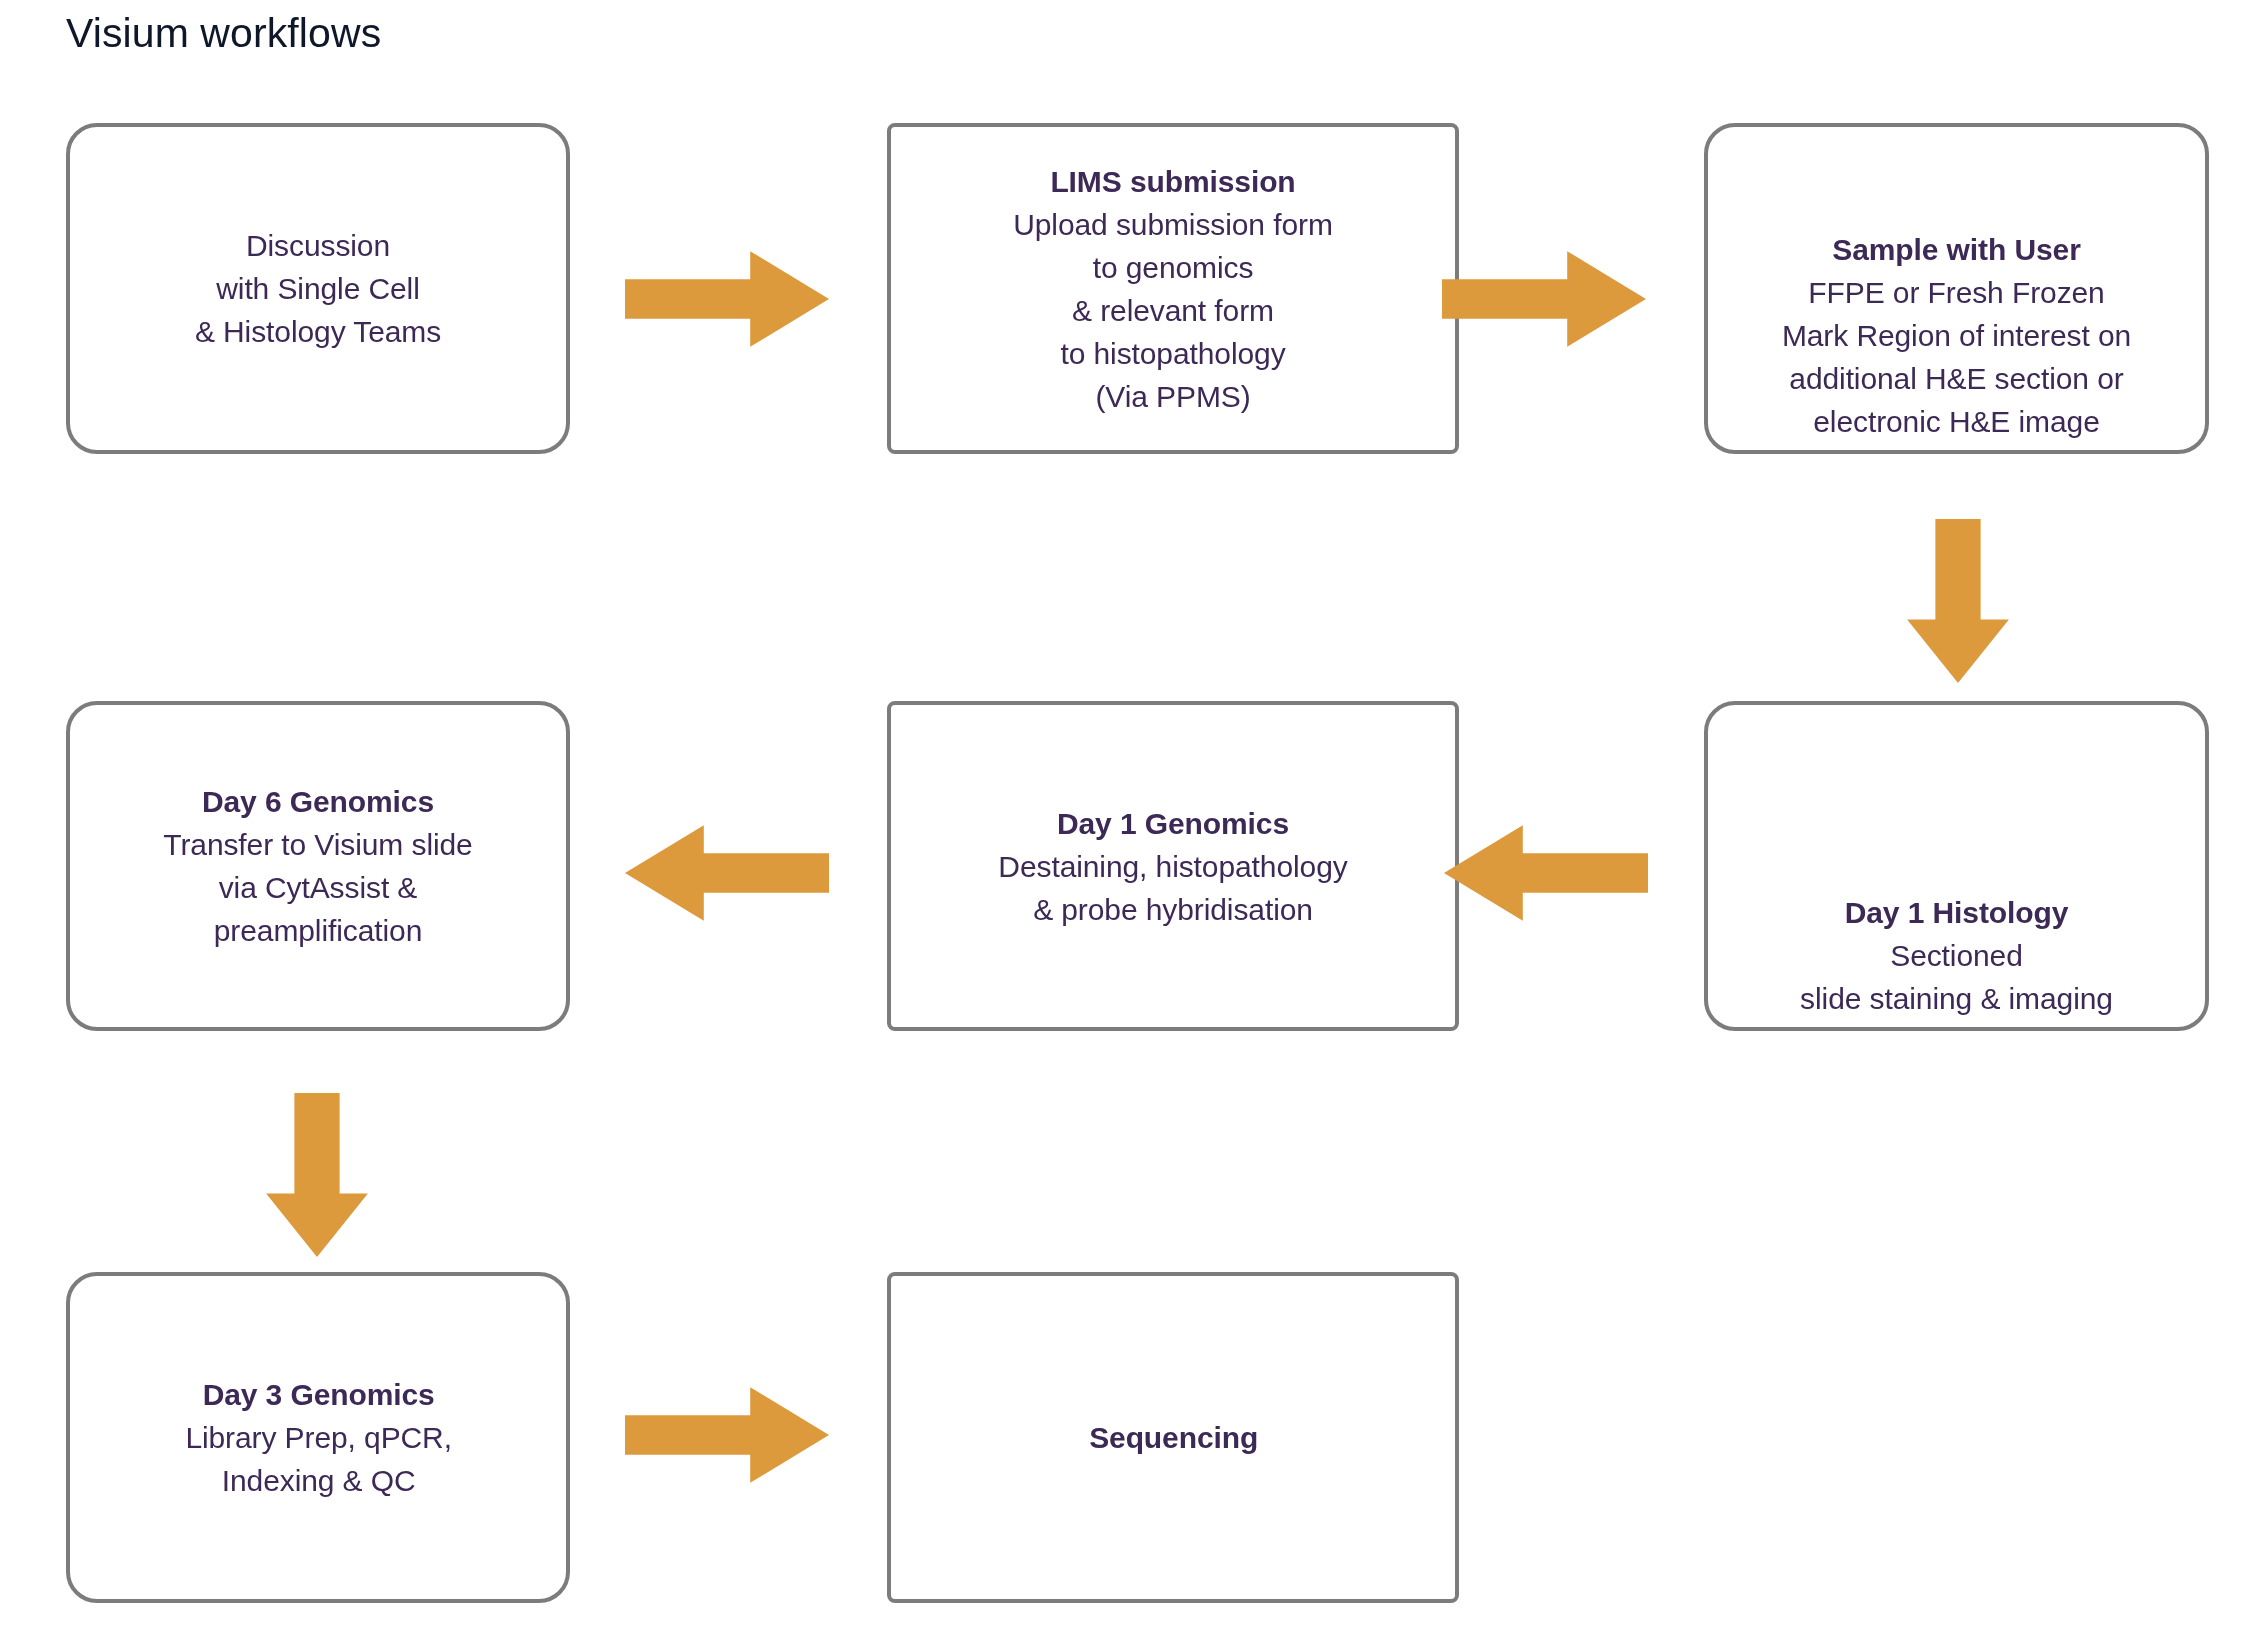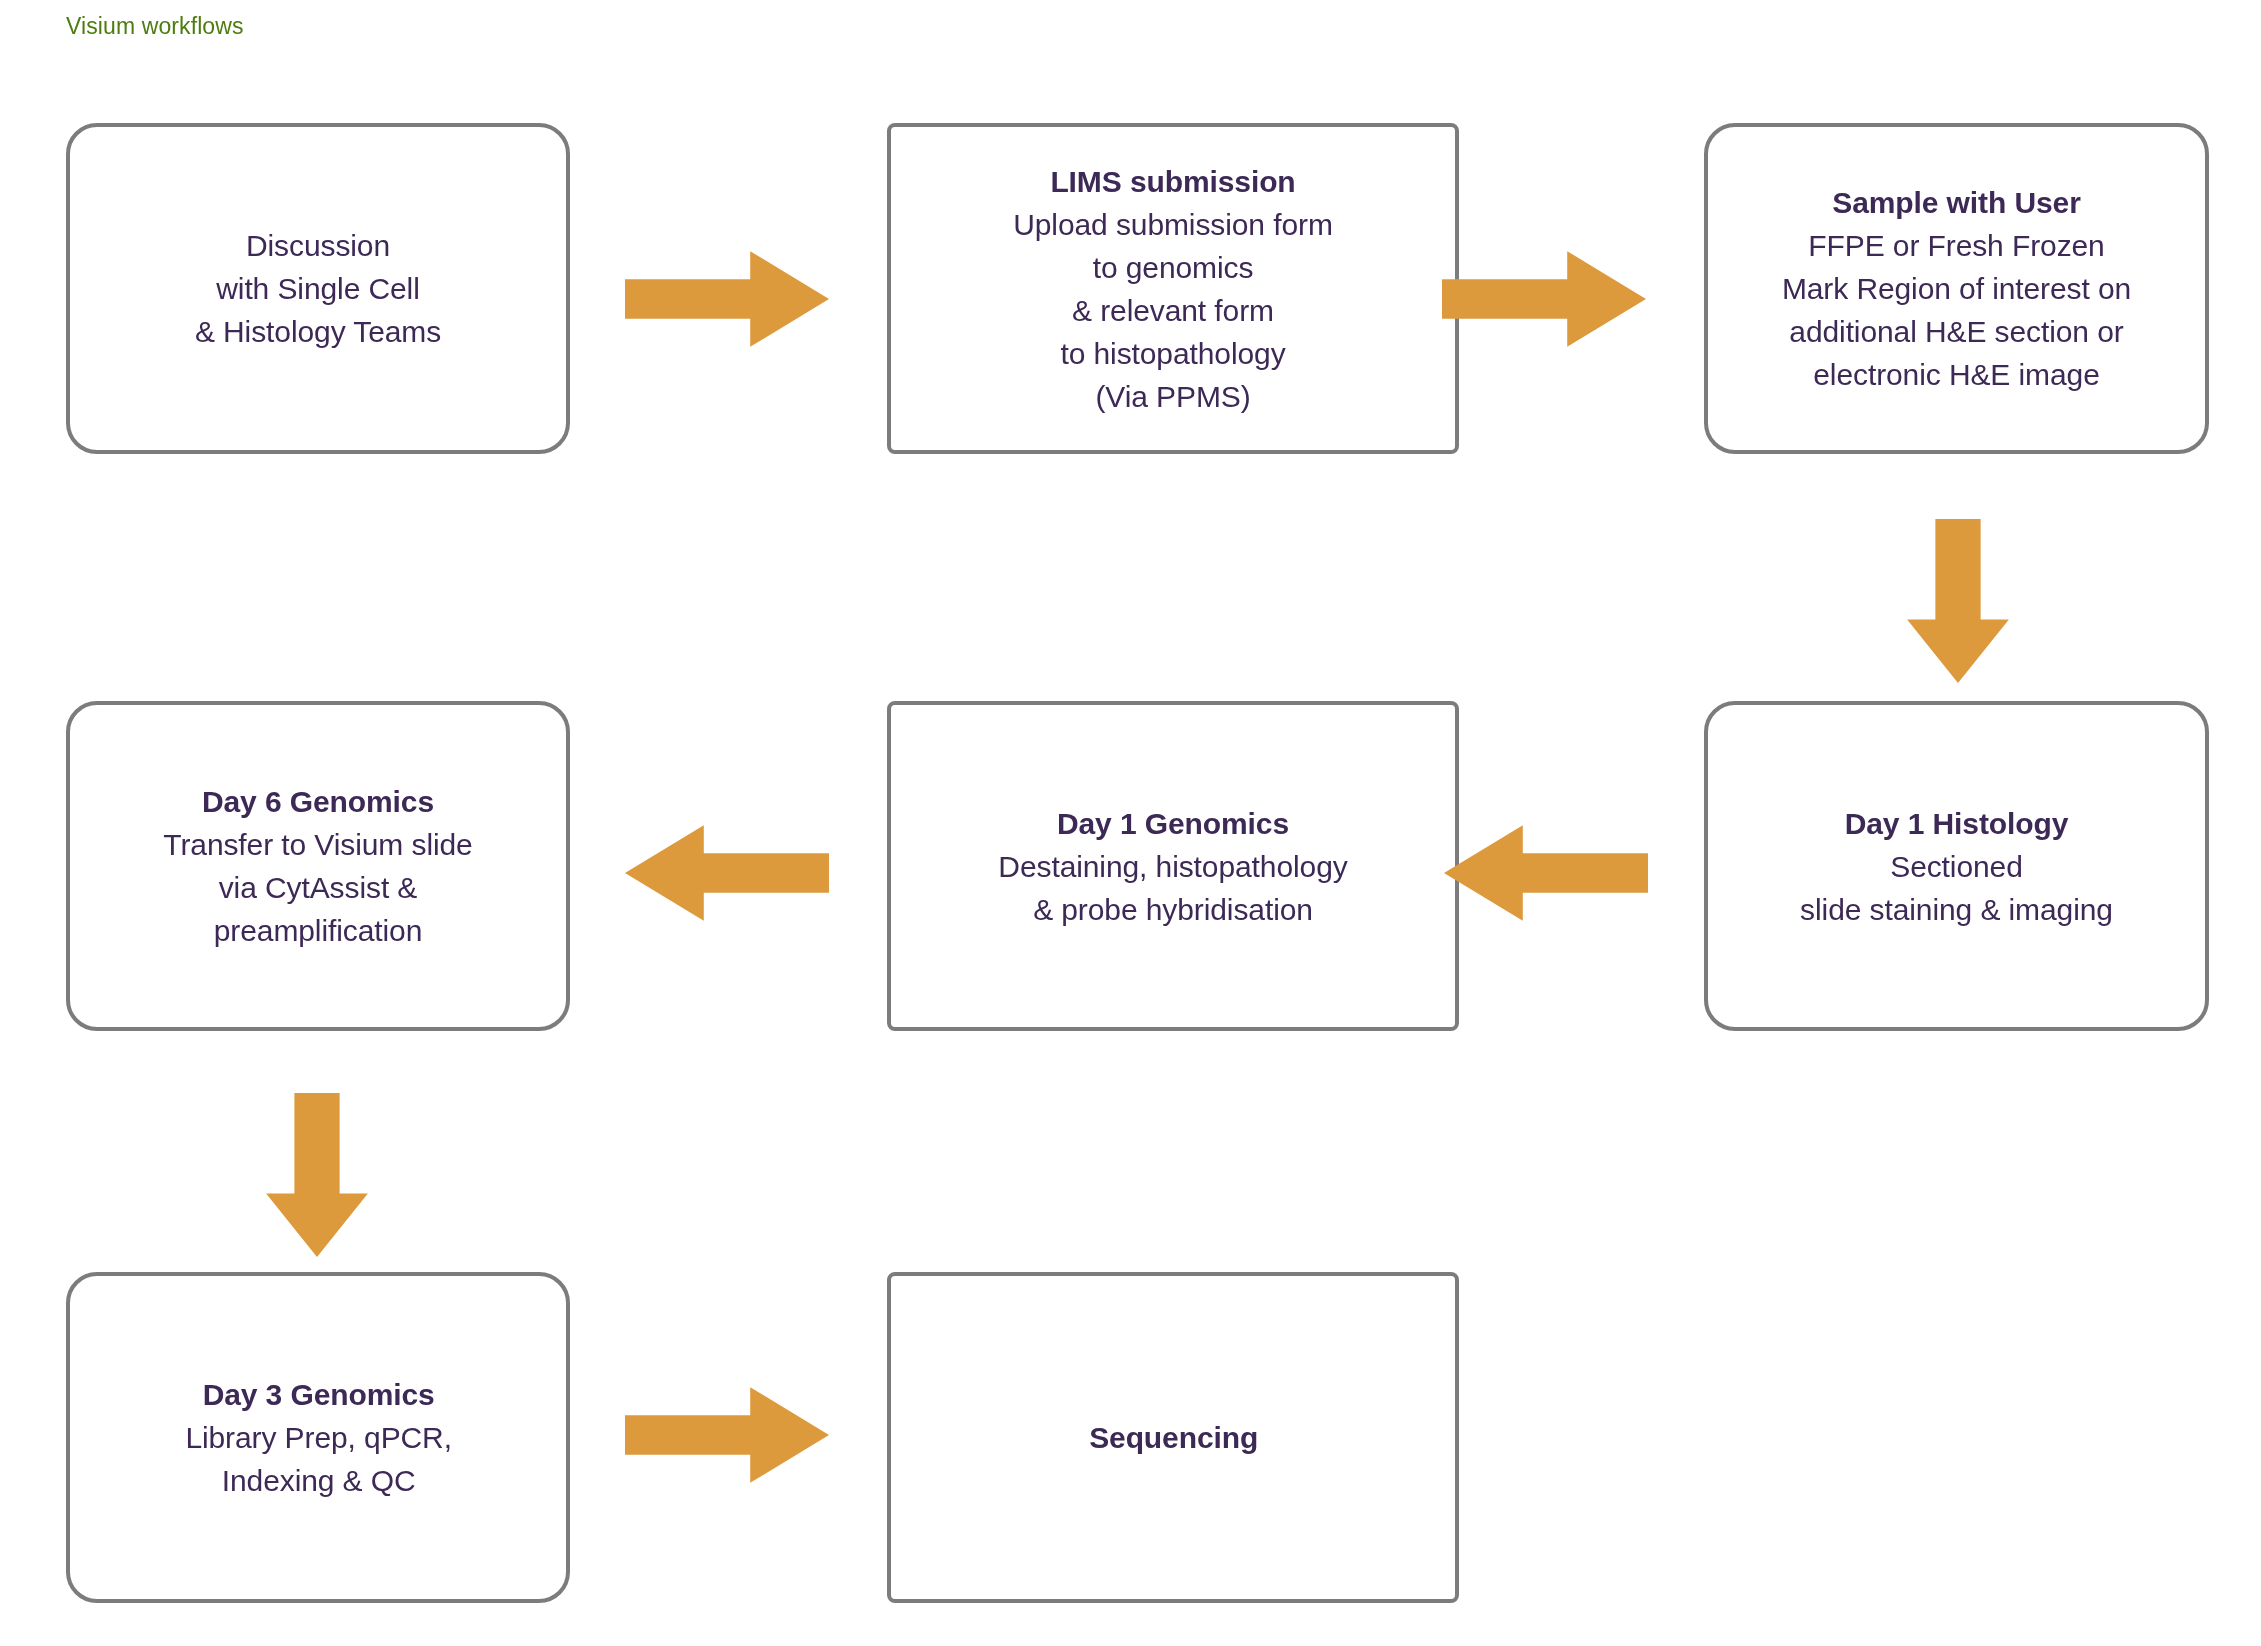--- a/index.html
+++ b/index.html
@@ -22,25 +22,25 @@
     left: 0;
     top: 0;
     width: 2261px;
     height: 1647px;
   }
 
   
   .page-title {
     position: absolute;
     left: 66px;
-    top: 5px;
-    font-size: 23px;
+    top: 12px;
+    font-size: 41px;
     line-height: 42px;
     letter-spacing: 0.1px;
-    color: #4d7c0f;
+    color: #0f172a;
     white-space: nowrap;
   }
 
   
   .flow-box {
     position: absolute;
     box-sizing: border-box;
     background: #ffffff;
     border: 4.2px solid #7C7C7C;
     border-radius: 31px;
@@ -64,21 +64,21 @@
     font-weight: normal;
     font-size: 30px;
     line-height: 43px;
     letter-spacing: -0.1px;
     white-space: nowrap;
   }
 
   
   .col1 { left: 66px;   width: 504px; text-align: center; }
   .col2 { left: 887px; width: 572px; border-radius: 8px; }
-  .col3 { left: 1704px; width: 505px; }
+  .col3 { left: 1704px; width: 505px; justify-content: flex-end; }
 
   
   .row1 { top: 123px;  height: 331px; }
   .row2 { top: 701px;  height: 330px; }
   .row3 { top: 1272px; height: 331px; padding-left: 14px; }
 
   
   .arrow {
     position: absolute;
   }

